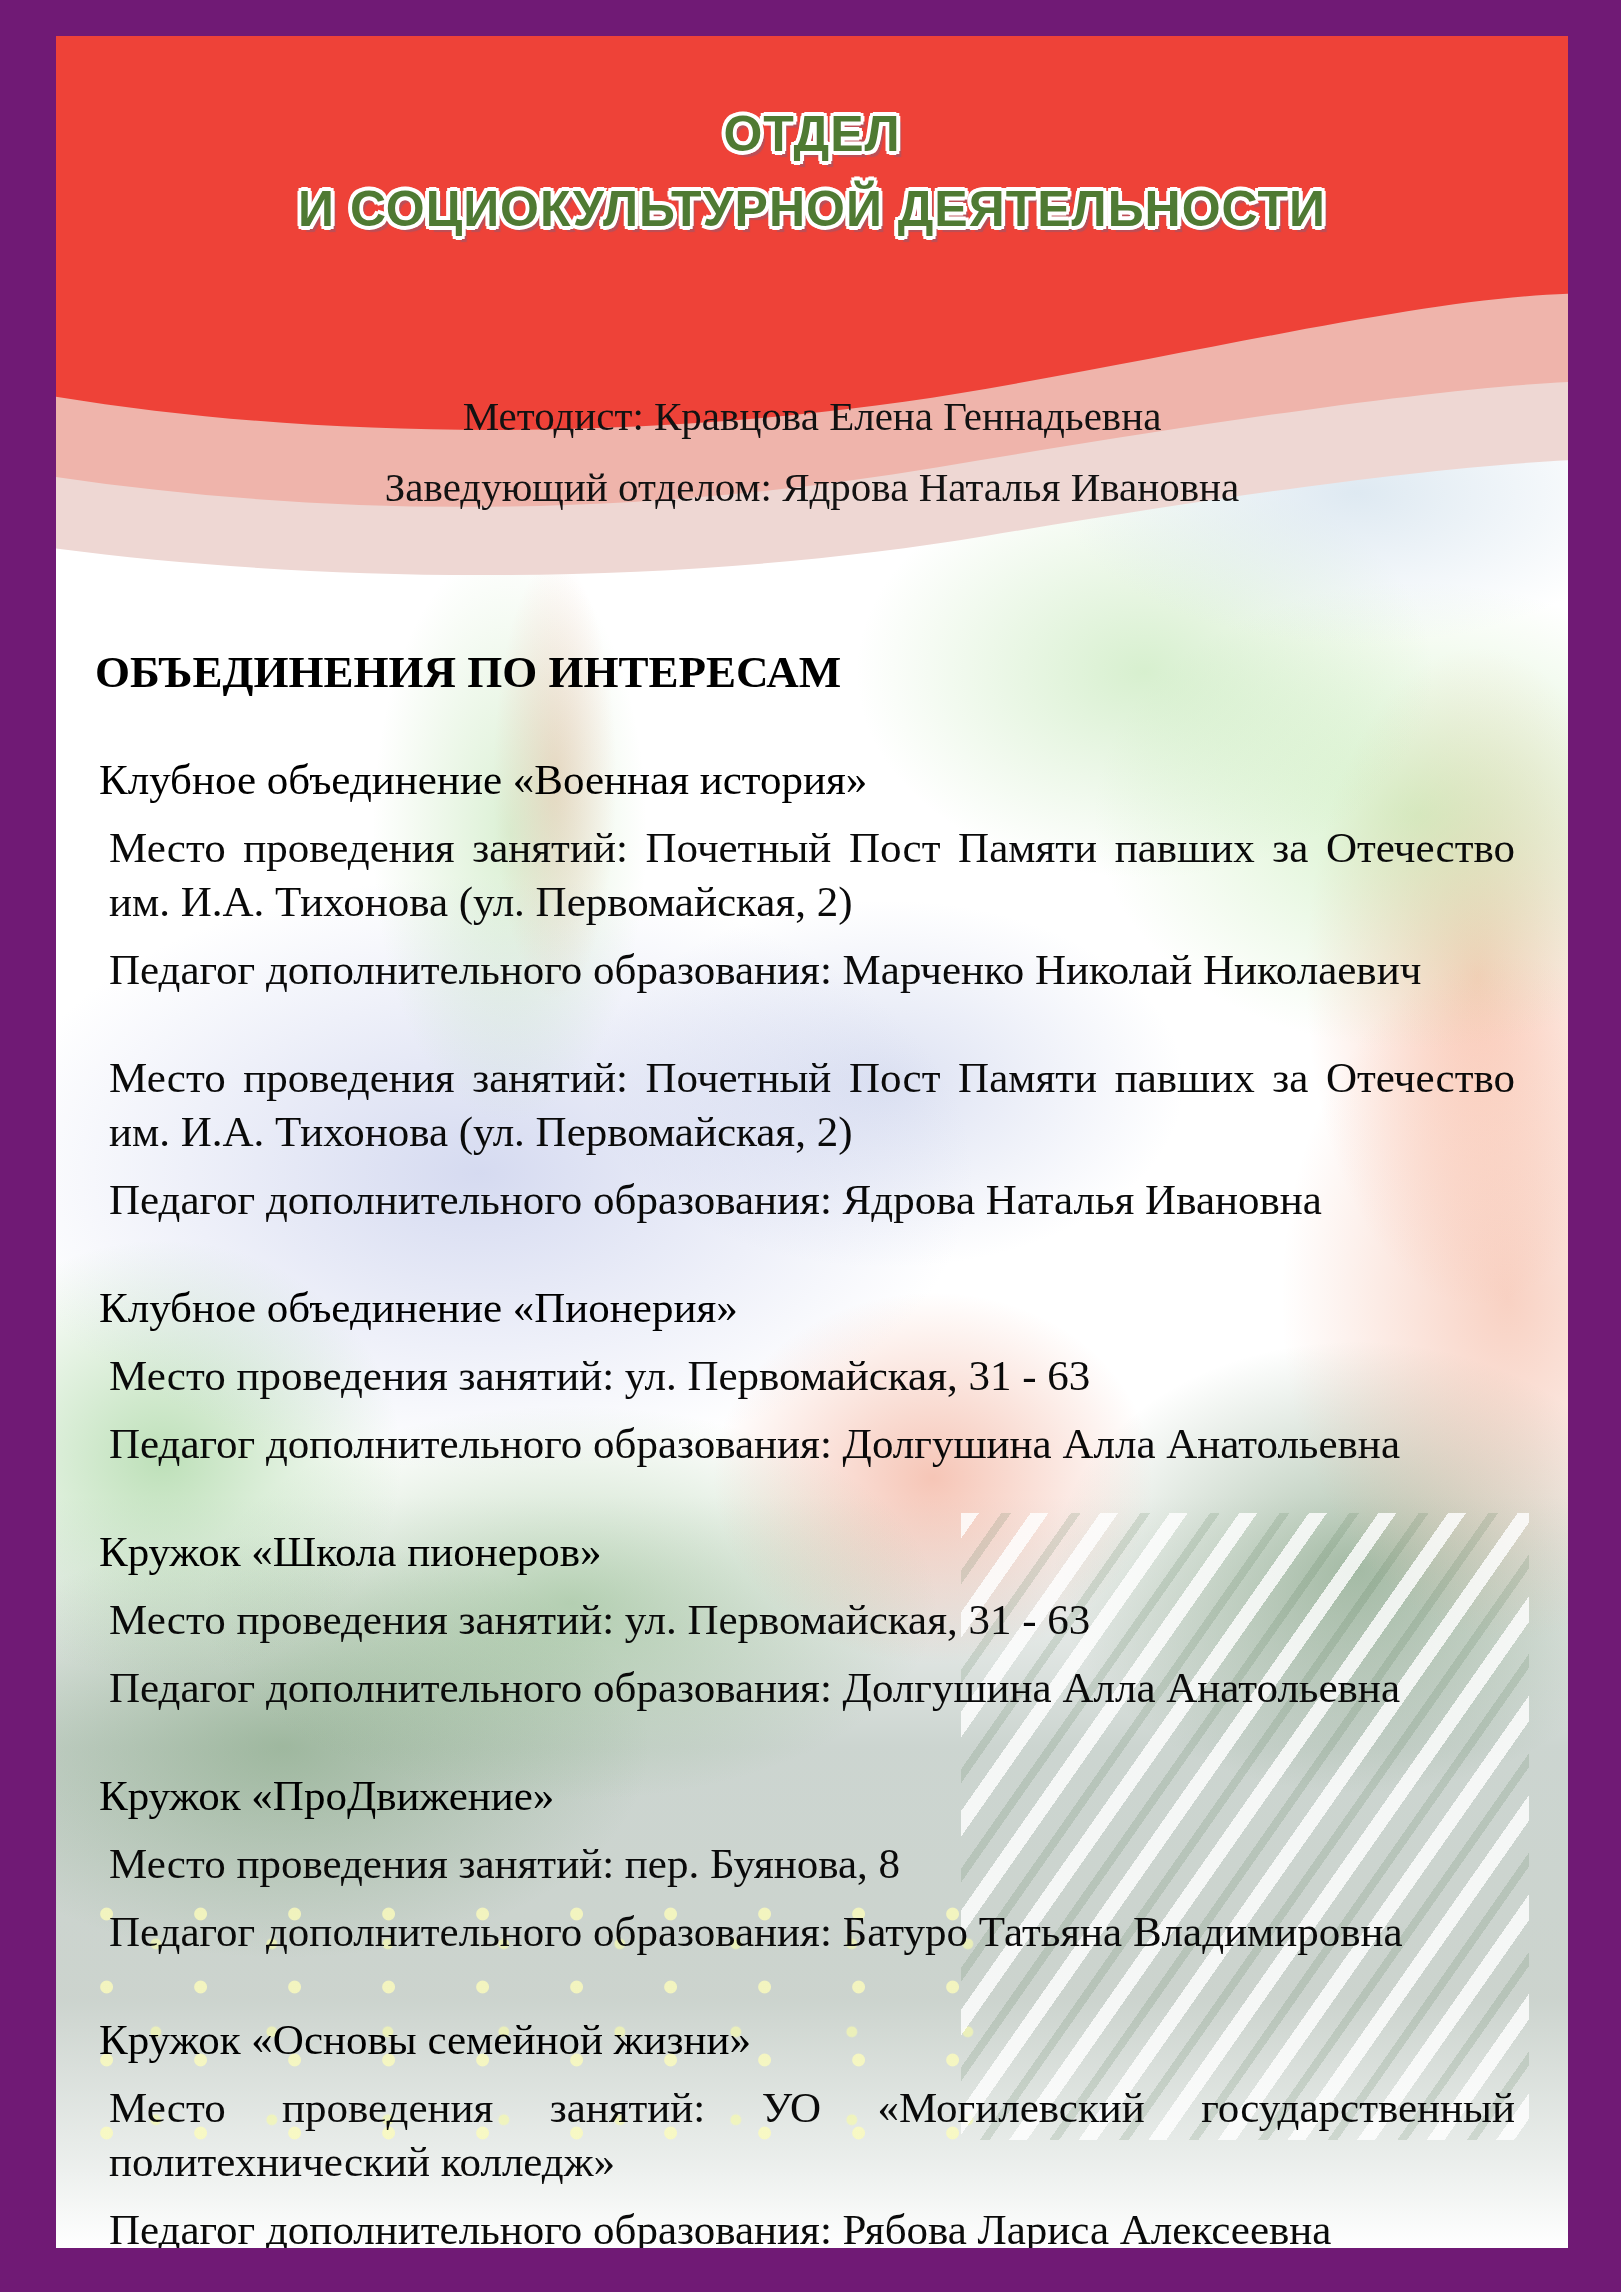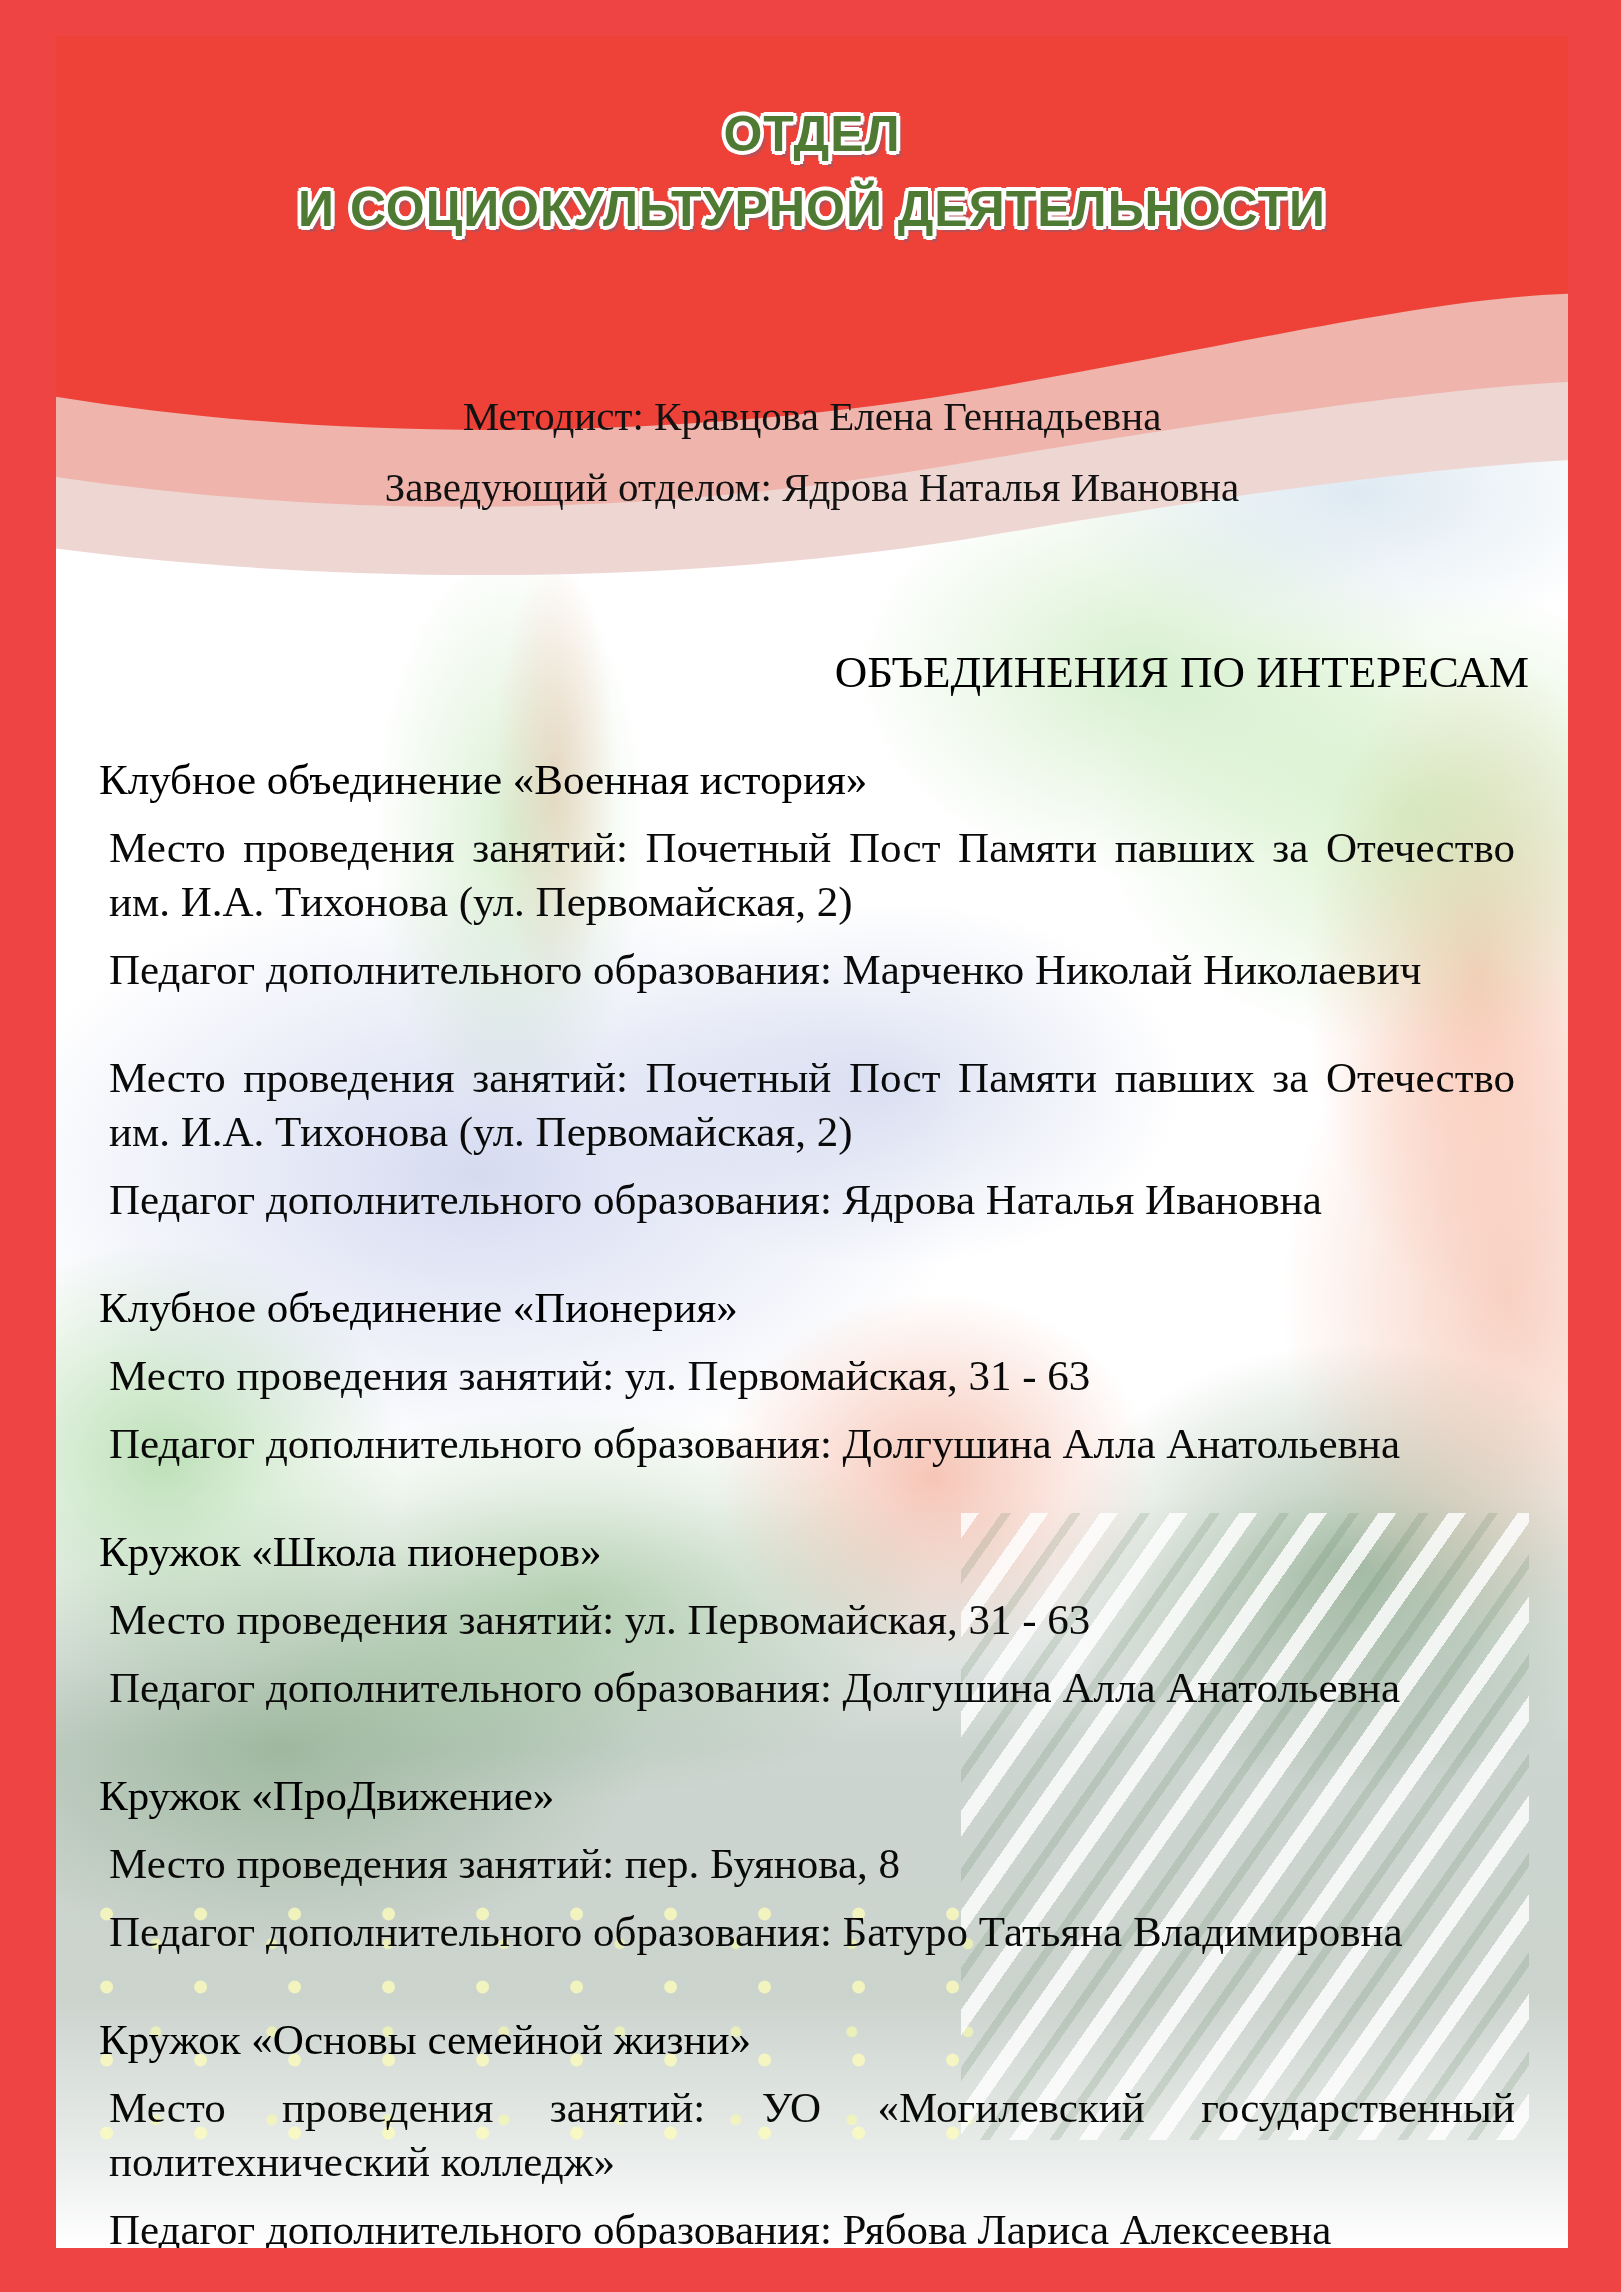--- a/index.html
+++ b/index.html
@@ -4,21 +4,21 @@
 <style>
   html,body{margin:0;padding:0;}
   body{
     width:1621px;height:2293px;
     background:#ffffff;
     font-family:"Liberation Serif", serif;
     color:#111;
     position:relative;
     overflow:hidden;
   }
-  .page{position:absolute;inset:0;background:#ef4444;}
+  .page{position:absolute;inset:0;background:#701a75;}
   .artwork{
     position:absolute;left:56px;top:36px;width:1512px;height:2212px;
     background:#fff;overflow:hidden;
   }
   
   .watercolor{
     position:absolute;left:0;right:0;top:421px;bottom:0;
     pointer-events:none;
     background:
       radial-gradient(ellipse 421px 216px at 86% 2%,  rgba(208,224,236,.70), transparent 70%),
@@ -80,21 +80,21 @@
     position:absolute;left:0;top:345px;width:100%;
     text-align:center;font-size:41px;line-height:71px;color:#121212;
   }
   
   .content{
     position:absolute;left:0;top:588px;width:1512px;
     padding:0 39px;box-sizing:border-box;
   }
   .section-title{
     margin:21.6px 0 55px 0;
-    text-align:right;font-weight:400;font-size:45px;color:#000;
+    text-align:left;font-weight:700;font-size:45px;color:#000;
   }
   .club{margin:0 0 54px 0;}
   .club h2{
     margin:4px;font-size:43px;line-height:54px;font-weight:400;color:#000;
   }
   .club p{
     margin:14px;font-size:43px;line-height:54px;text-align:justify;color:#0a0a0a;
   }
 </style>
 </head>

